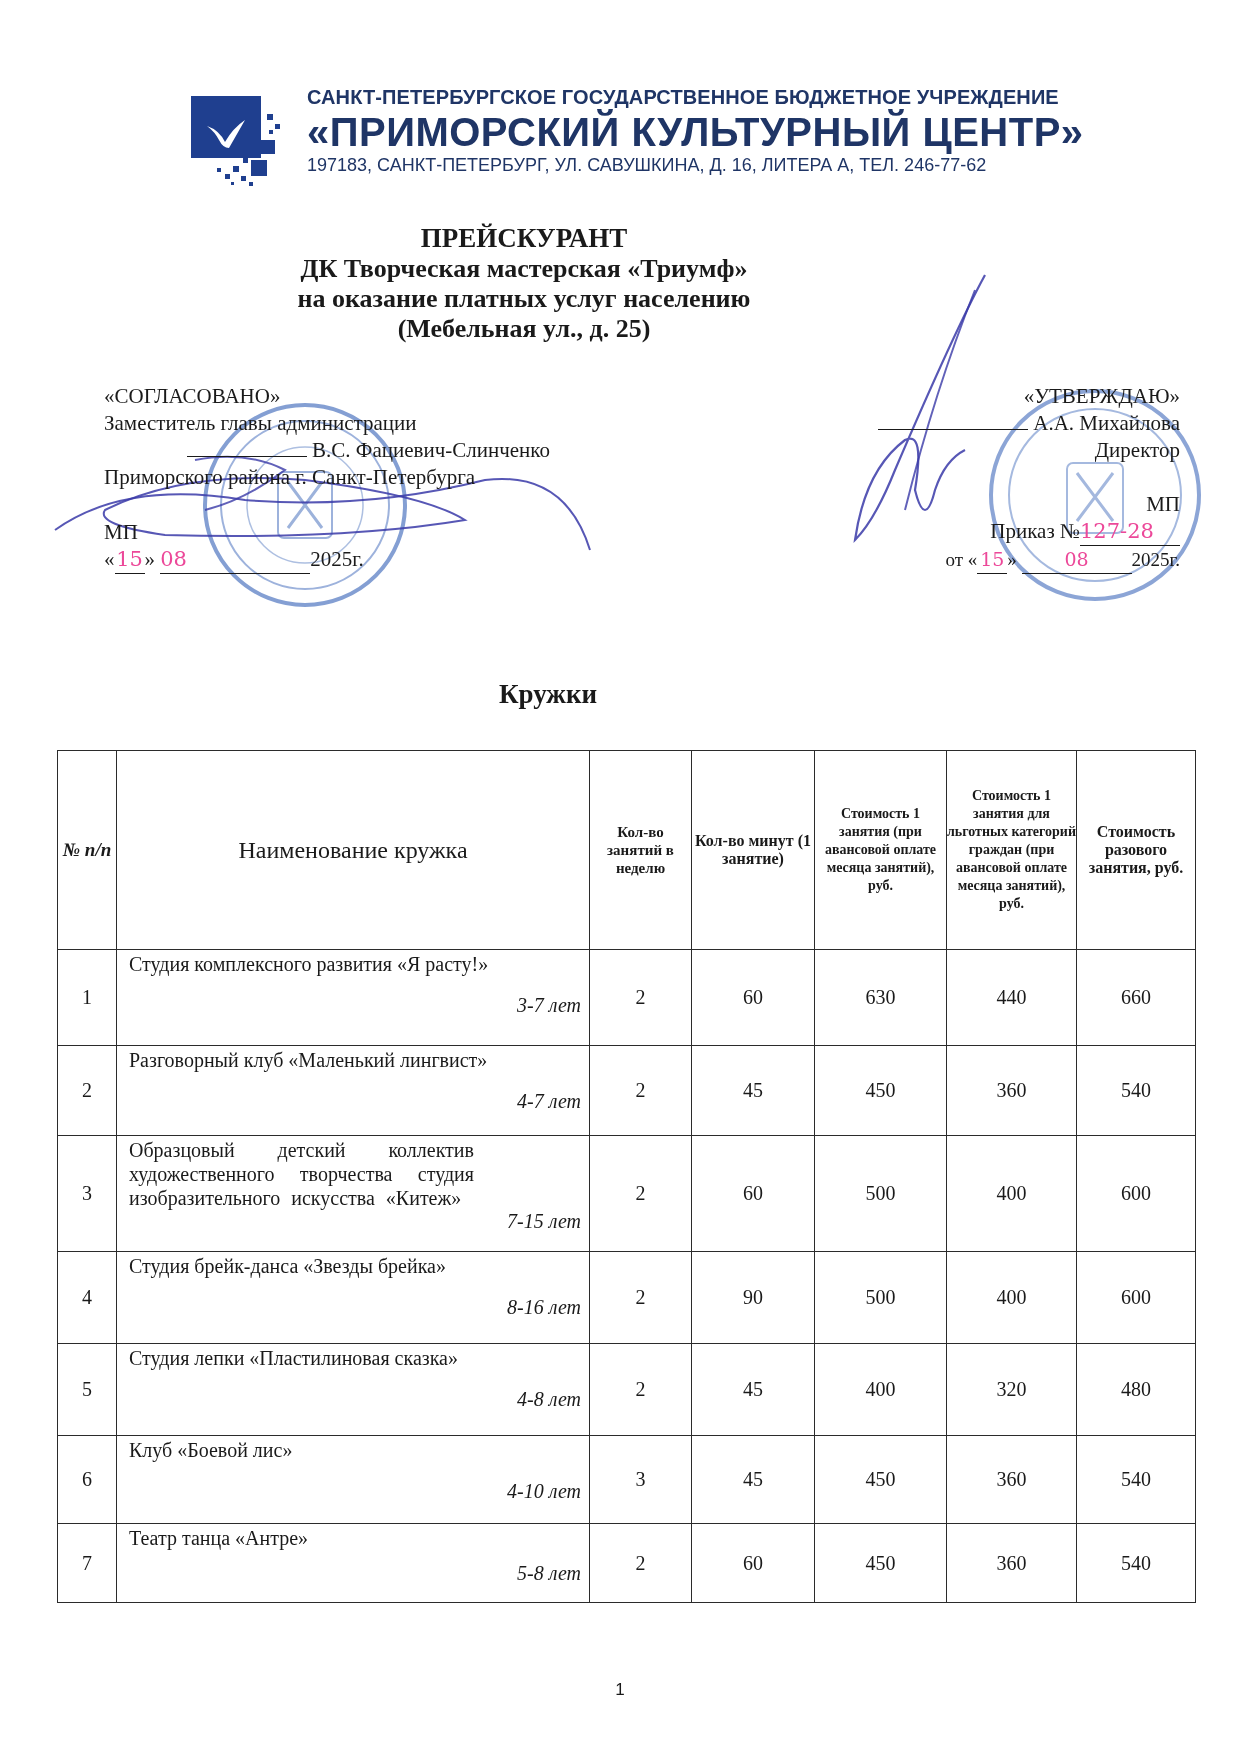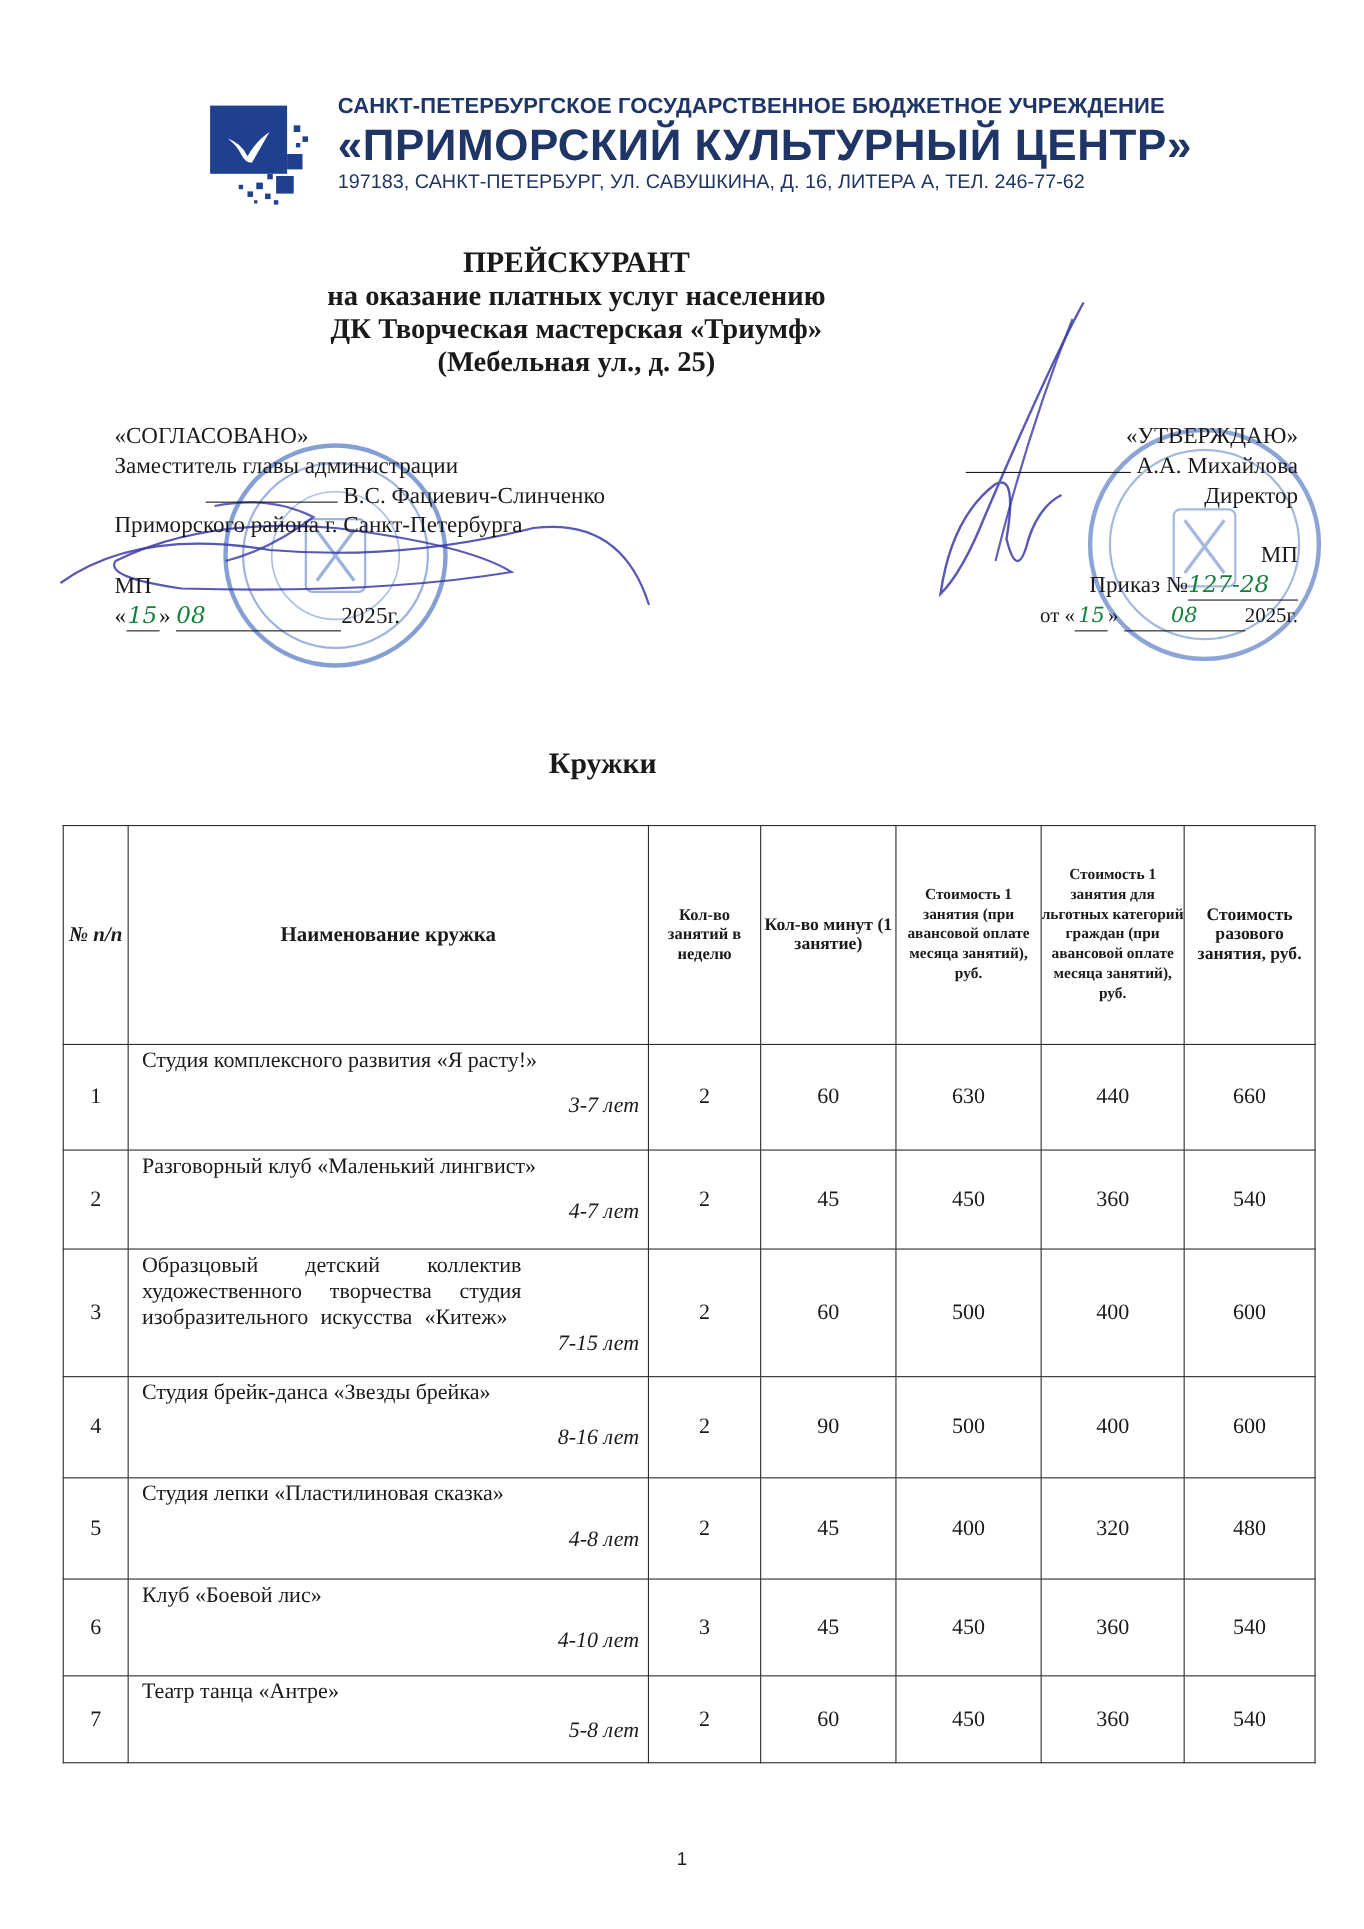--- a/index.html
+++ b/index.html
@@ -17,35 +17,35 @@
 
   
   .title-block { position: absolute; left: 0; width: 1048px; top: 222px; text-align: center; font-weight: 700; }
   .title-main { font-size: 27px; line-height: 32px; }
   .title-sub { font-size: 26px; line-height: 30px; }
 
   
   .approval-left { position: absolute; left: 104px; top: 383px; width: 470px; font-size: 21px; line-height: 27px; }
   .approval-right { position: absolute; left: 835px; top: 383px; width: 345px; font-size: 21px; line-height: 27px; text-align: right; }
   .sig-line { display: inline-block; border-bottom: 1px solid #1a1a1a; }
-  .handwritten { font-family: "DejaVu Serif", serif; font-style: italic; color: #15803d; }
+  .handwritten { font-family: "DejaVu Serif", serif; color: #ec4899; }
   .mp-line { margin-top: 28px; }
 
   
   .stamp { position: absolute; pointer-events: none; }
 
   
   .section-heading { position: absolute; left: 0; width: 1096px; top: 679px; text-align: center;
                      font-size: 27px; font-weight: 700; }
 
   
   table.price { position: absolute; left: 57px; top: 750px; width: 1138px; border-collapse: collapse; table-layout: fixed; }
   table.price th, table.price td { border: 1.5px solid #2b2b2b; padding: 0; vertical-align: middle; font-family: Liberation Serif, serif; }
   table.price th { font-family: "Liberation Serif", serif; font-weight: 700; text-align: center; font-size: 15px; line-height: 18px; }
-  table.price th.name-h { font-size: 19px; font-weight: 700; }
+  table.price th.name-h { font-size: 24px; font-weight: 400; }
   table.price th.num-h { font-size: 19px; font-style: italic; }
   table.price td { font-size: 20px; text-align: center; }
   td.name-cell { text-align: left !important; padding: 2px 8px 6px 12px !important; vertical-align: top !important; position: relative; }
   .club-name { font-size: 20px; line-height: 24px; display: block; }
   .club-age { display: block; text-align: right; font-style: italic; font-size: 20px; line-height: 22px; margin-top: 14px; }
   .club-name.justified { text-align: justify; text-align-last: left; word-spacing: 6px; }
 
   .page-number { position: absolute; left: 0; width: 1240px; top: 1680px; text-align: center;
                  font-family: "Liberation Sans", sans-serif; font-size: 17px; }
 </style>
@@ -73,22 +73,22 @@
   </div>
   <div class="lh-text">
     <div class="lh-line1">САНКТ-ПЕТЕРБУРГСКОЕ ГОСУДАРСТВЕННОЕ БЮДЖЕТНОЕ УЧРЕЖДЕНИЕ</div>
     <div class="lh-line2">«ПРИМОРСКИЙ КУЛЬТУРНЫЙ ЦЕНТР»</div>
     <div class="lh-line3">197183, САНКТ-ПЕТЕРБУРГ, УЛ. САВУШКИНА, Д. 16, ЛИТЕРА А, ТЕЛ. 246-77-62</div>
   </div>
 </div>
 
 <div class="title-block">
   <div class="title-main">ПРЕЙСКУРАНТ</div>
+  <div class="title-sub">ДК Творческая мастерская «Триумф»</div>
   <div class="title-sub">на оказание платных услуг населению</div>
-  <div class="title-sub">ДК Творческая мастерская «Триумф»</div>
   <div class="title-sub">(Мебельная ул., д. 25)</div>
 </div>
 
 <svg class="stamp" style="left:200px; top:400px;" width="210" height="210" viewBox="0 0 210 210">
   <circle cx="105" cy="105" r="100" fill="none" stroke="#5b7fc4" stroke-width="4" opacity="0.75"></circle>
   <circle cx="105" cy="105" r="84" fill="none" stroke="#5b7fc4" stroke-width="2" opacity="0.6"></circle>
   <circle cx="105" cy="105" r="58" fill="none" stroke="#5b7fc4" stroke-width="1.5" opacity="0.5"></circle>
   <rect x="78" y="72" width="54" height="66" rx="6" fill="none" stroke="#5b7fc4" stroke-width="2" opacity="0.6"></rect>
   <path d="M88 82 L122 128 M122 82 L88 128" stroke="#5b7fc4" stroke-width="3" opacity="0.6"></path>
 </svg>

